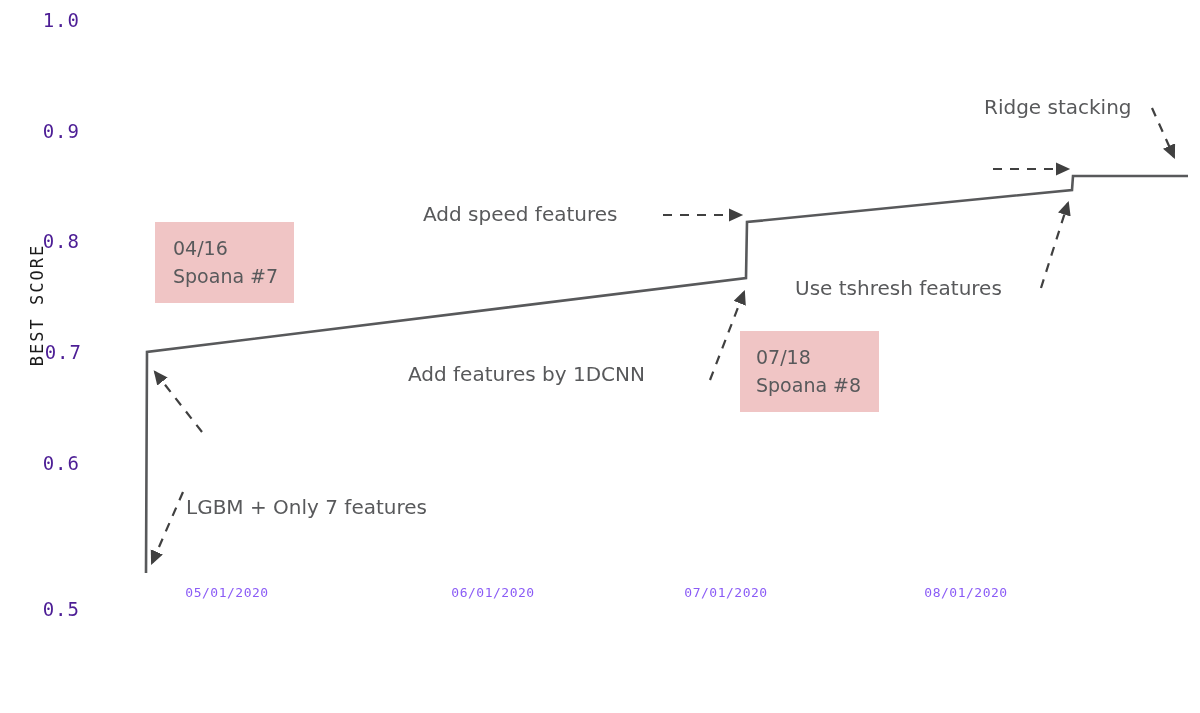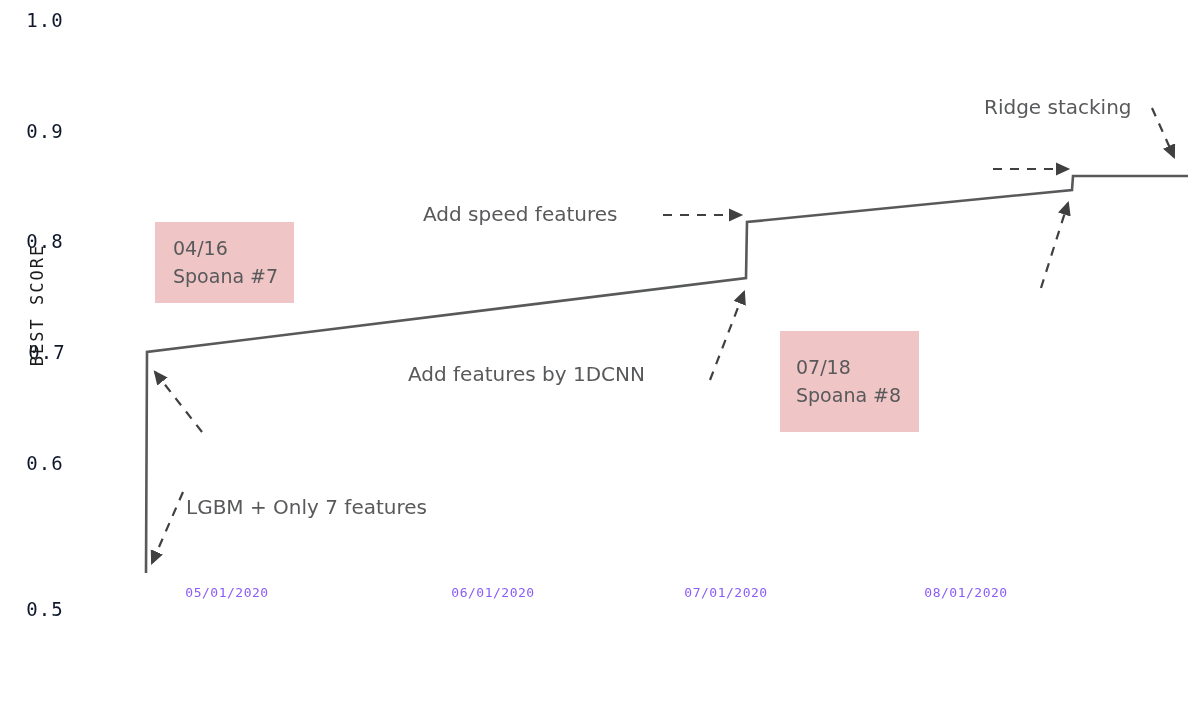--- a/index.html
+++ b/index.html
@@ -23,24 +23,24 @@
     position: absolute;
     left: 0;
     top: 0;
     width: 1200px;
     height: 713px;
   }
   .ytick {
     position: absolute;
     font-family: "DejaVu Sans Mono", monospace;
     font-size: 19px;
-    color: #0f172a;
+    color: #4c1d95;
     letter-spacing: 1px;
     white-space: nowrap;
-    text-align: center;
+    text-align: right;
     width: 70px;
     transform: translateY(-50%);
   }
   .xtick {
     position: absolute;
     font-family: "DejaVu Sans Mono", monospace;
     font-size: 13px;
     color: #8b5cf6;
     letter-spacing: 0.5px;
     white-space: nowrap;
@@ -112,28 +112,29 @@
   <div class="xtick" style="left:493px; top:585px;">06/01/2020</div>
   <div class="xtick" style="left:726px; top:585px;">07/01/2020</div>
   <div class="xtick" style="left:966px; top:585px;">08/01/2020</div>
 
   <div id="y-axis-title">BEST SCORE</div>
 
   <div class="note-box" style="left:155px; top:222px; width:139px; height:81px;">
     <div class="note-line">04/16</div>
     <div class="note-line">Spoana #7</div>
   </div>
-  <div class="note-box" style="left:780px; top:331px; width:139px; height:101px;padding-left:16px;">
+  <div class="note-box" style="left:740px; top:331px; width:139px; height:81px;padding-left:16px;">
     <div class="note-line">07/18</div>
     <div class="note-line">Spoana #8</div>
   </div>
 
   <div class="annotation" style="left:186px; top:507px;">LGBM + Only 7 features</div>
   <div class="annotation" style="left:408px; top:374px;">Add features by 1DCNN</div>
   <div class="annotation" style="left:423px; top:214px;">Add speed features</div>
+  <div class="annotation" style="left:795px; top:288px;">Use tshresh features</div>
   <div class="annotation" style="left:984px; top:107px;">Ridge stacking</div>
 
   <svg class="svg-layer" viewBox="0 0 1200 713" xmlns="http://www.w3.org/2000/svg">
     <defs>
       <marker id="arrowhead" markerWidth="7" markerHeight="7" refX="5.5" refY="3" orient="auto" markerUnits="strokeWidth">
         <path d="M0,0 L6.5,3 L0,6 z" fill="#404040"></path>
       </marker>
     </defs>
 
     <polyline points="146,573 147,352 746,278 747,222 1072,190 1073,176 1188,176" fill="none" stroke="#58595b" stroke-width="2.6" stroke-linejoin="miter" stroke-linecap="butt"></polyline>

